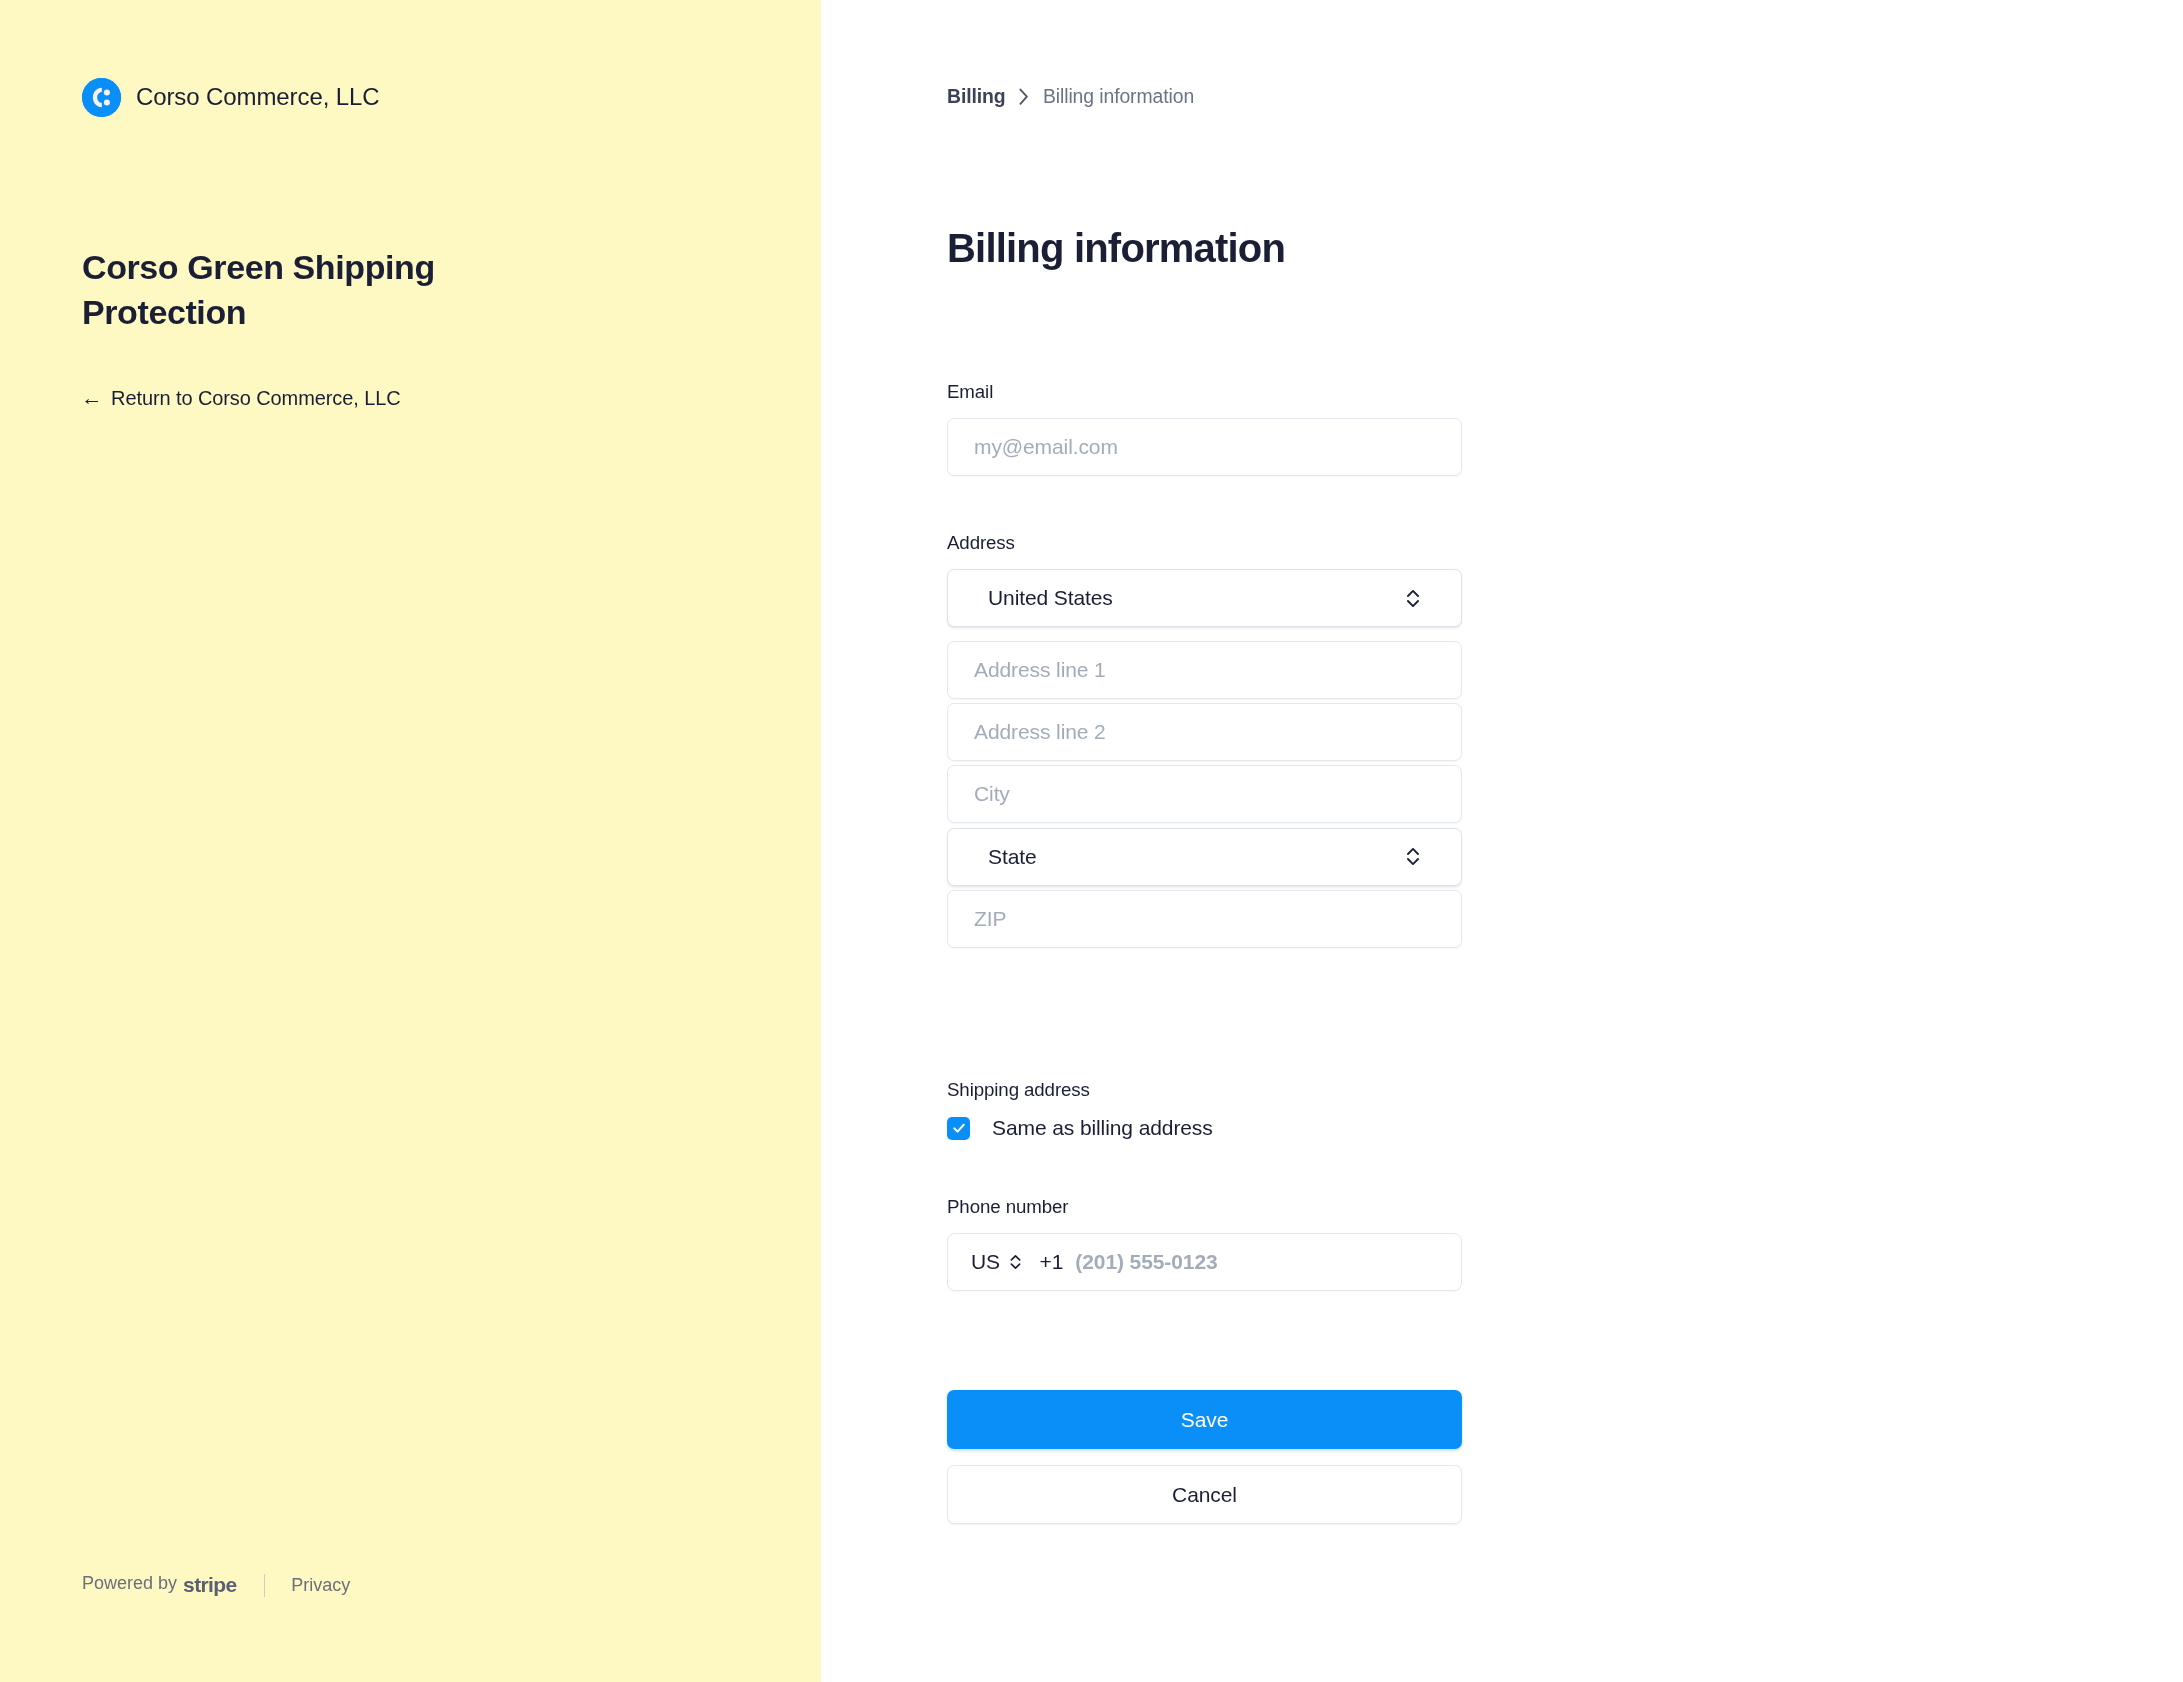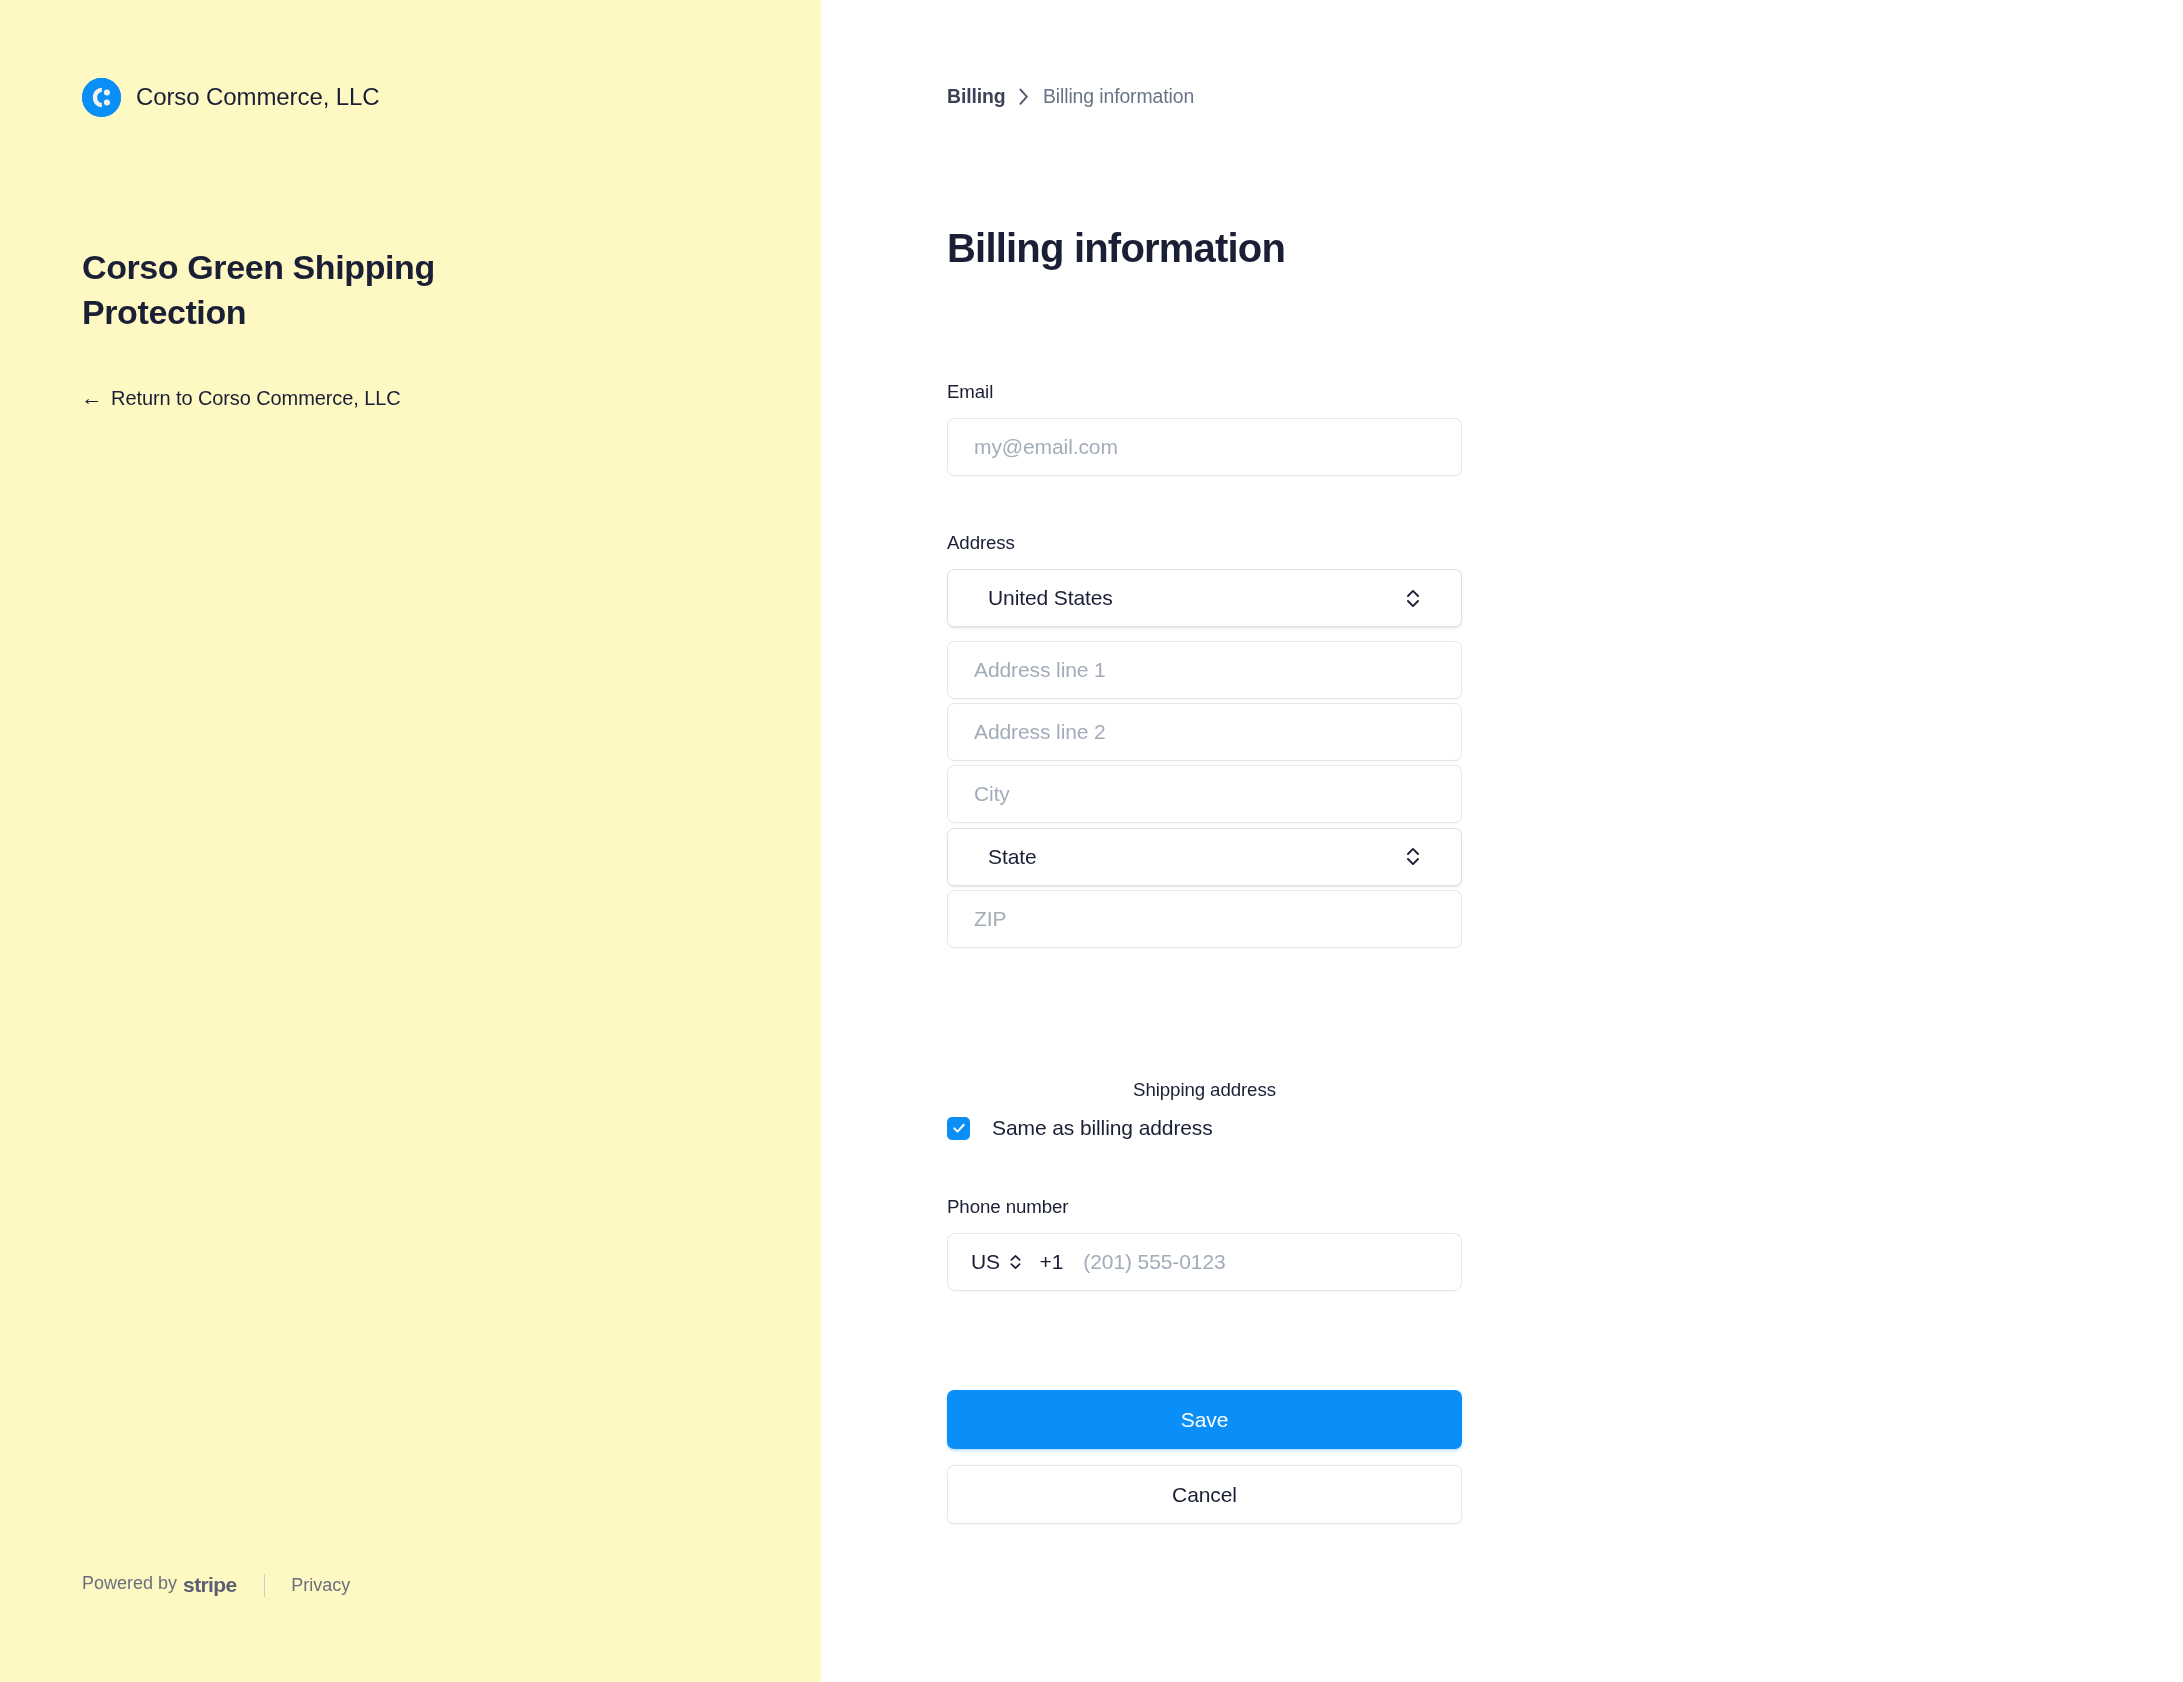--- a/index.html
+++ b/index.html
@@ -171,21 +171,21 @@
 
   .field-label {
     font-size: 18.7px;
     color: #1a1f36;
     line-height: 1.3;
     letter-spacing: -0.1px;
   }
 
   .group-email { position: absolute; left: 126px; top: 380px; width: 515px; }
   .group-address { position: absolute; left: 126px; top: 531px; width: 515px; }
-  .group-shipping { position: absolute; left: 126px; top: 1078px; width: 515px; text-align: center; }
+  .group-shipping { position: absolute; left: 126px; top: 1078px; width: 515px; }
   .group-phone { position: absolute; left: 126px; top: 1195px; width: 515px; }
   .group-actions { position: absolute; left: 126px; top: 1390px; width: 515px; }
 
   .input-box {
     width: 515px;
     height: 58px;
     border: 0.7px solid #e3e8ee;
     border-radius: 7.2px;
     background: #ffffff;
     display: flex;
@@ -272,22 +272,23 @@
   }
   .phone-dial {
     font-size: 21px;
     color: #1a1f36;
     margin-left: 15px;
     letter-spacing: -0.1px;
   }
   .phone-placeholder {
     font-size: 21px;
     color: #a3acb9;
-    margin-left: 20px;
-    letter-spacing: -0.1px;
+    margin-left: 12px;
+    letter-spacing: -0.1px;
+    font-weight: bold;
   }
 
   .btn {
     width: 515px;
     height: 59px;
     border-radius: 7.2px;
     display: flex;
     align-items: center;
     justify-content: center;
     font-size: 21px;

